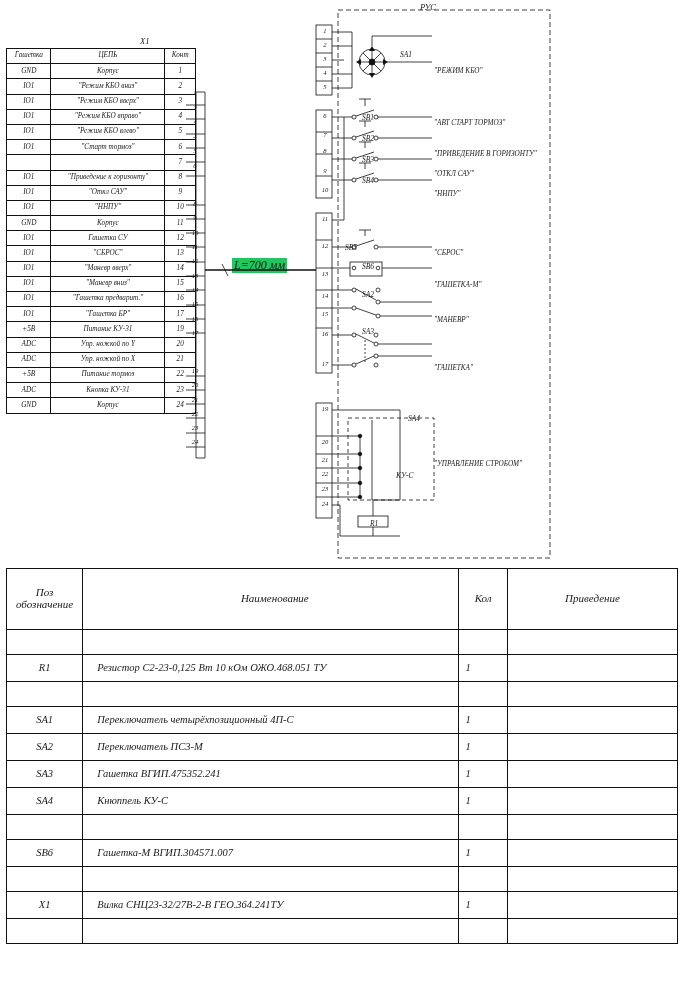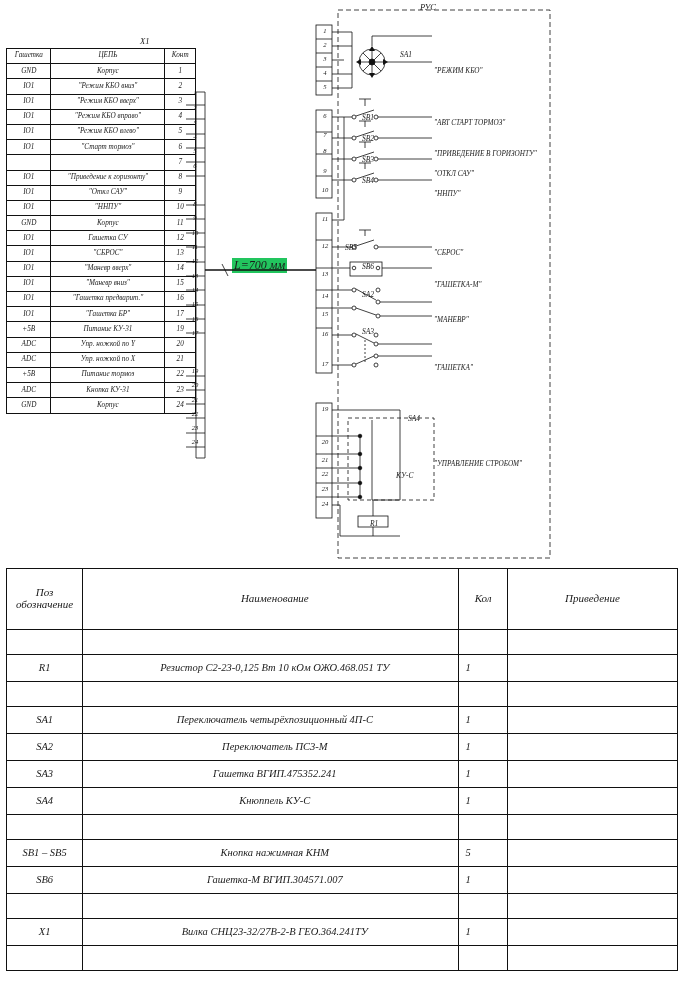--- a/index.html
+++ b/index.html
@@ -112,21 +112,21 @@
     height: 22px;
     line-height: 1.05;
   }
   #bom thead td {
     text-align: center;
     vertical-align: middle;
     height: 56px;
     font-size: 11px;
   }
   #bom .c-pos  { width: 64px;  text-align: center; }
-  #bom .c-name { width: 388px; text-align: center; padding-left: 14px; }
+  #bom .c-name { width: 388px; text-align: left; padding-left: 14px; }
   #bom .c-kol  { width: 38px;  }
   #bom .c-note { width: 170px; text-align: left; }
   #bom tr.blank td { height: 20px; }
   svg.overlay {
     position: absolute;
     left: 0; top: 0;
     width: 684px;
     height: 984px;
     pointer-events: none;
   }
@@ -602,26 +602,20 @@
           <td class="c-kol">1</td>
           <td class="c-note"></td>
         </tr>
         <tr class="blank">
           <td class="c-pos"></td>
           <td class="c-name"></td>
           <td class="c-kol"></td>
           <td class="c-note"></td>
         </tr>
         <tr>
-          <td class="c-pos">SB1 – SB5</td>
-          <td class="c-name">Кнопка нажимная КНМ</td>
-          <td class="c-kol">5</td>
-          <td class="c-note"></td>
-        </tr>
-        <tr>
           <td class="c-pos">SB6</td>
           <td class="c-name">Гашетка-М ВГИП.304571.007</td>
           <td class="c-kol">1</td>
           <td class="c-note"></td>
         </tr>
         <tr class="blank">
           <td class="c-pos"></td>
           <td class="c-name"></td>
           <td class="c-kol"></td>
           <td class="c-note"></td>

